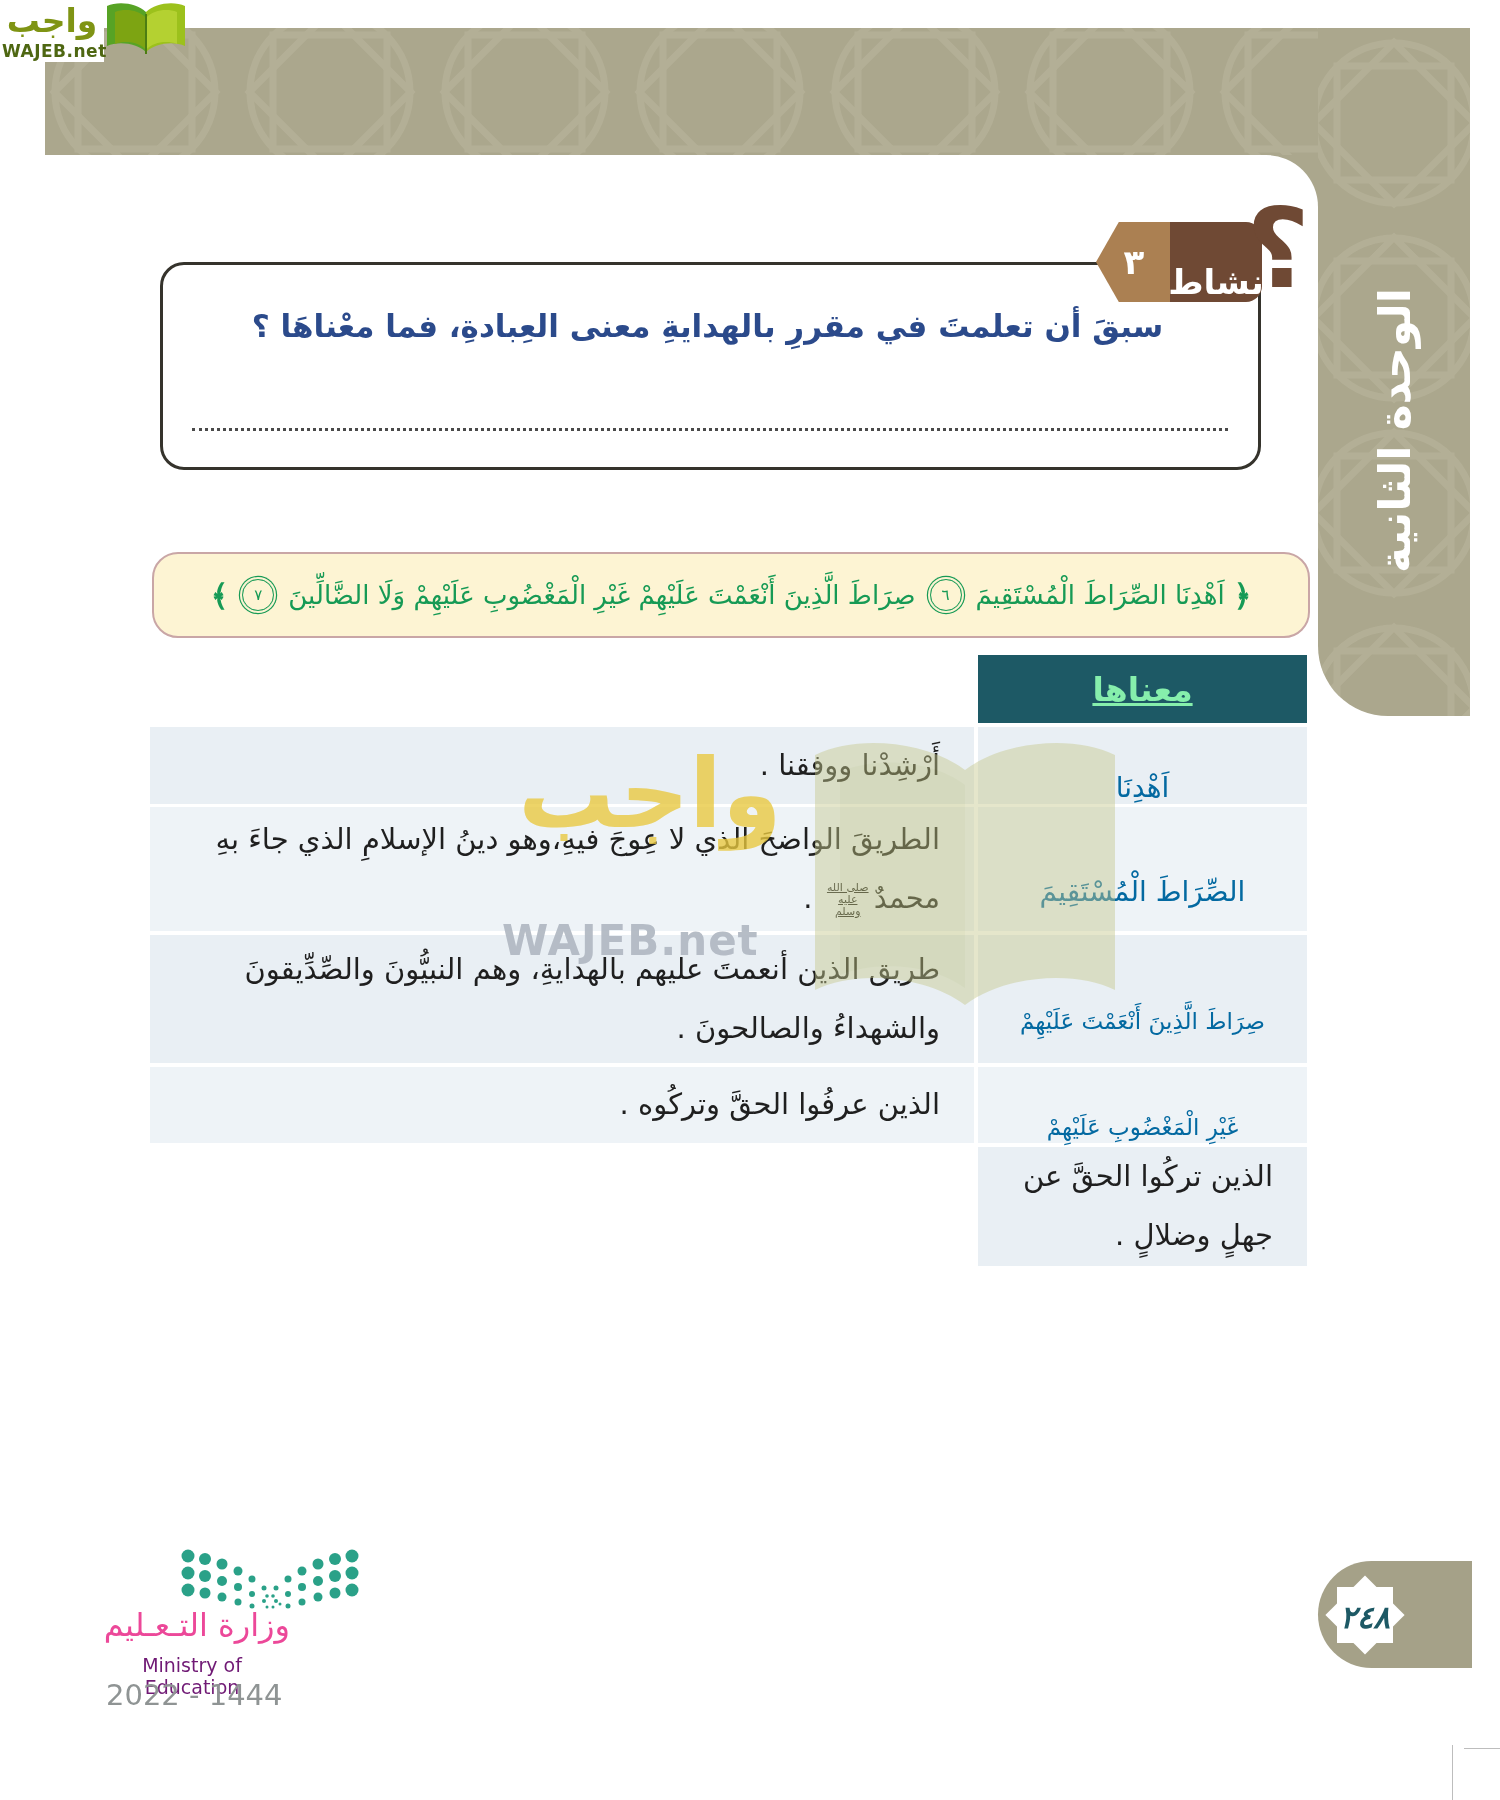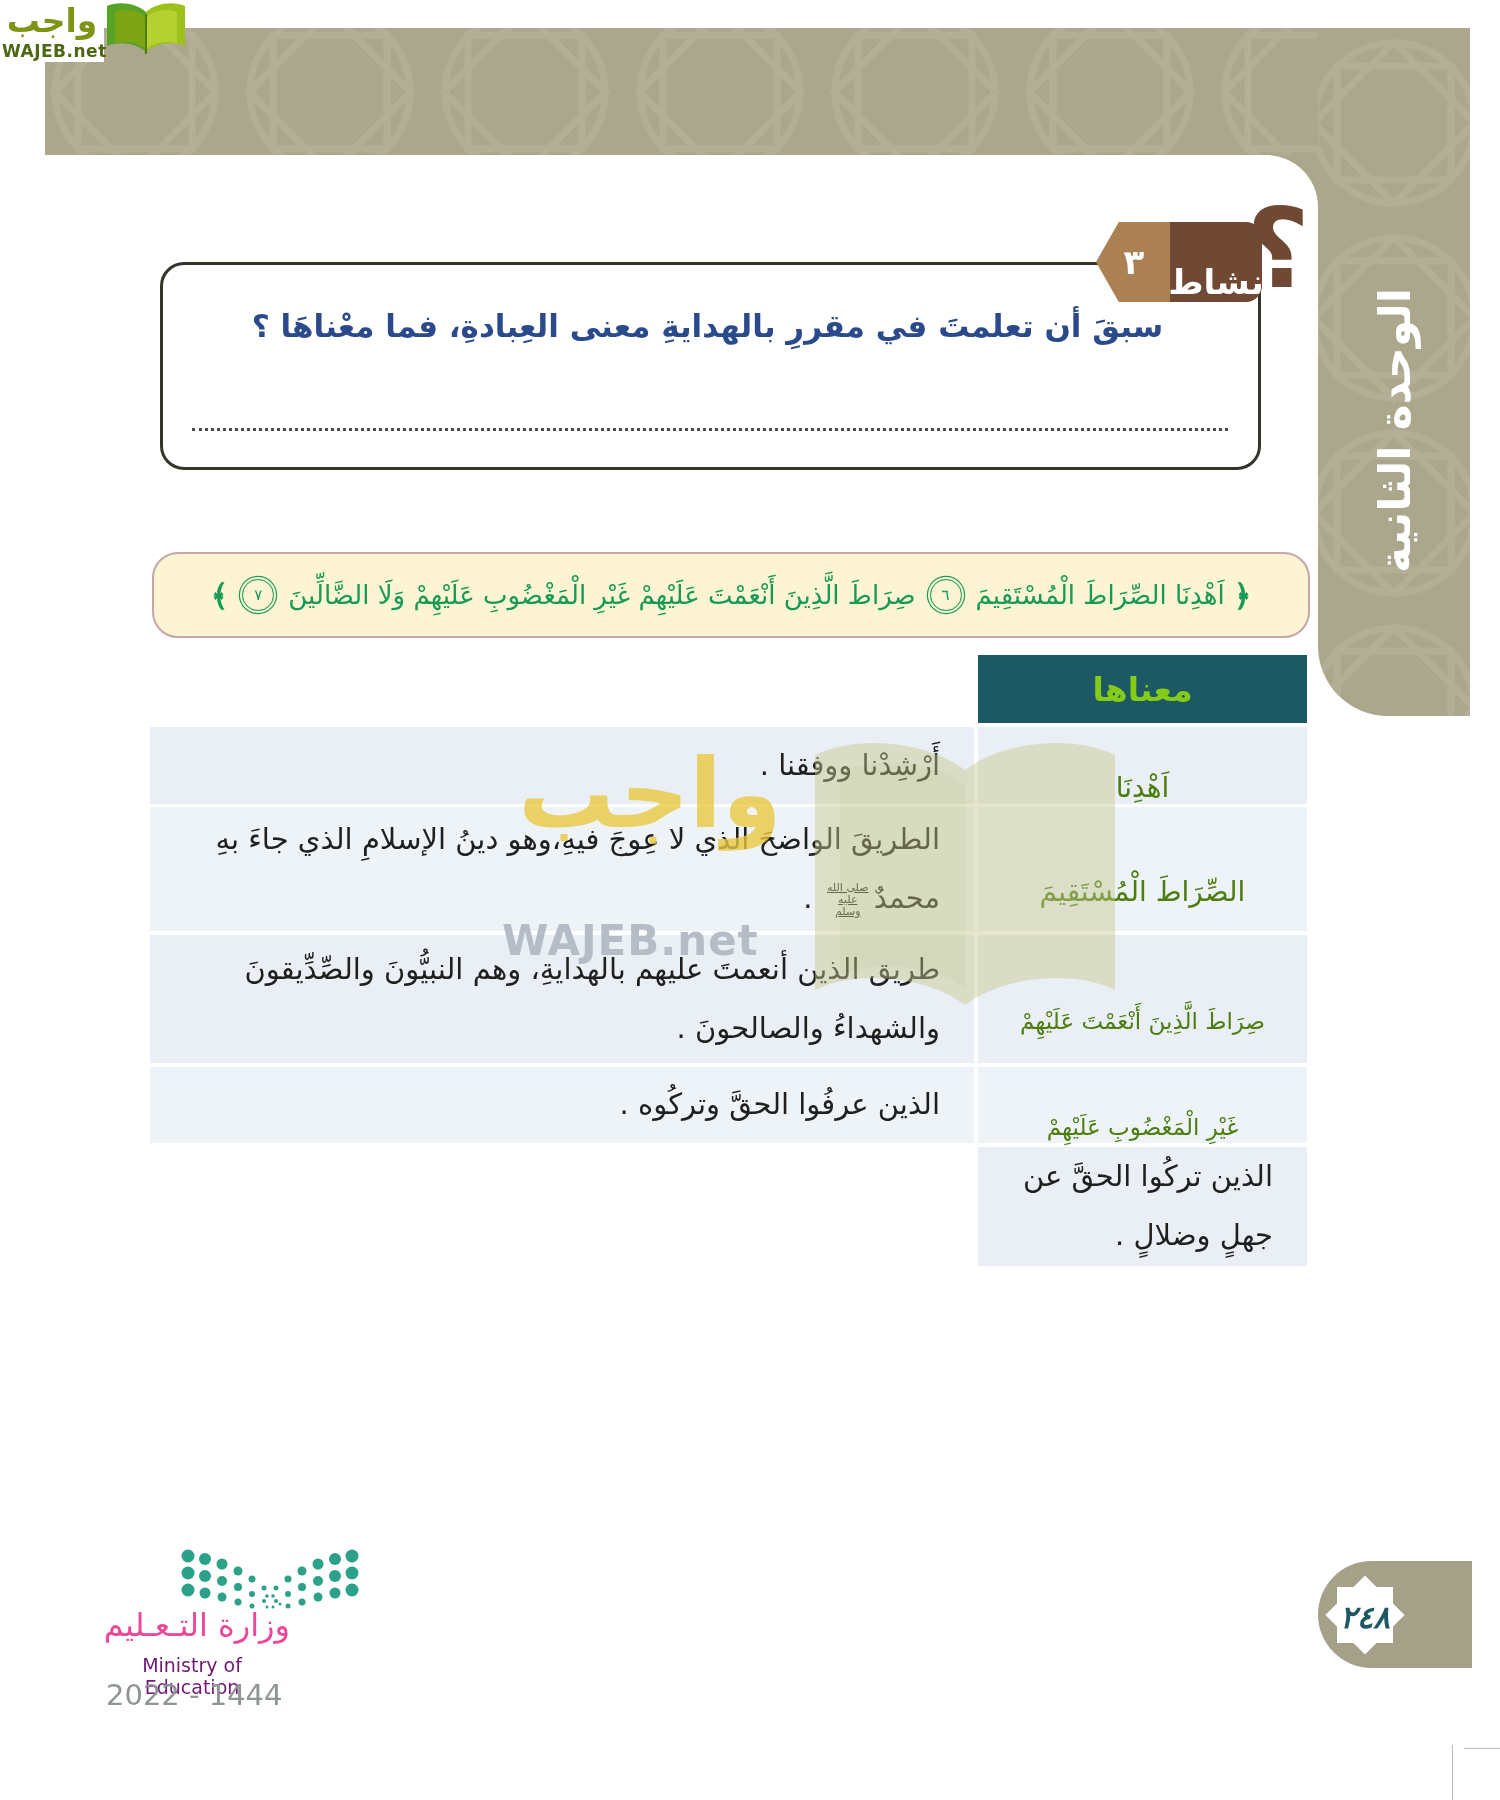--- a/index.html
+++ b/index.html
@@ -48,32 +48,32 @@
                color:#169a55;font-size:26px;}
   .bracket{font-size:30px;font-weight:bold;}
   .ayah{display:inline-flex;width:30px;height:30px;border:1.6px solid #169a55;border-radius:50%;
         align-items:center;justify-content:center;font-size:15px;flex:0 0 auto;
         box-shadow:0 0 0 2px #fdf4d3,0 0 0 3.2px #169a55;margin:0 5px;}
 
   
   .vtable{position:absolute;left:150px;top:655px;width:1157px;direction:rtl;}
   .thead,.trow{display:grid;grid-template-columns:329px 1fr;column-gap:4px;}
   .thead{height:68px;}
-  .th{background:#1d5965;color:#84cc16;display:flex;align-items:center;justify-content:center;
-      font-size:33px;font-weight:bold;}
+  .th{background:#1d5965;color:#86efac;display:flex;align-items:center;justify-content:center;
+      font-size:33px;font-weight:bold;text-decoration:underline;}
   .trow{margin-top:4px;}
   .trow:nth-child(1){height:76px;}
   .trow:nth-child(2){height:124px;}
   .trow:nth-child(3){height:128px;}
   .trow:nth-child(4){height:76px;}
   .trow:nth-child(5){height:76px;}
   .trow:nth-child(odd) .cell{background:#e9eff4;}
   .trow:nth-child(even) .cell{background:#eef3f7;}
   .word-cell{display:flex;align-items:center;justify-content:center;padding:0 8px;}
-  .word{color:#4d7c0f;font-size:28px;text-align:center;margin-top:44px;}
+  .word{color:#0369a1;font-size:28px;text-align:center;margin-top:44px;}
   .word.small{font-size:23px;}
   .meaning-cell{display:flex;align-items:center;padding:0 34px;}
   .meaning-wrap{width:100%;font-size:29px;color:#1f1f1f;line-height:2.05;text-align:right;}
   .honorific{display:inline-block;width:46px;font-size:11px;line-height:1.12;text-align:center;
              vertical-align:middle;margin:0 3px;text-decoration:underline;}
 
   
   .wm{position:absolute;pointer-events:none;z-index:6;}
   .wm-book{left:775px;top:730px;opacity:.45;}
   .wm-ar{left:495px;top:738px;width:310px;text-align:center;font-size:96px;font-weight:bold;

